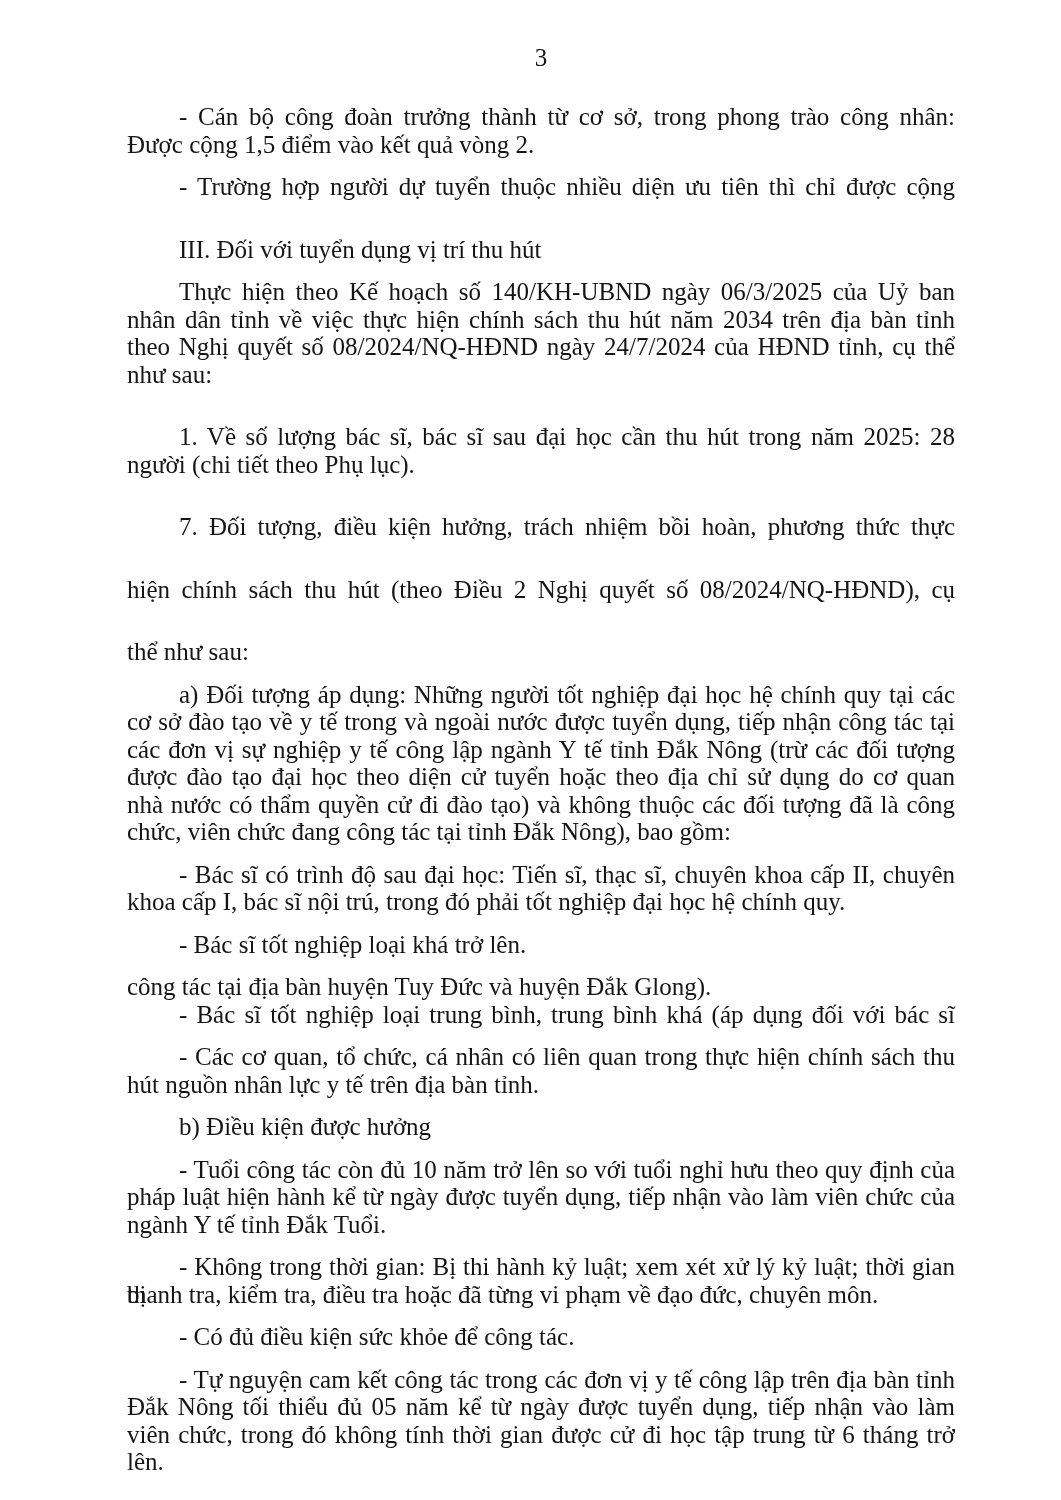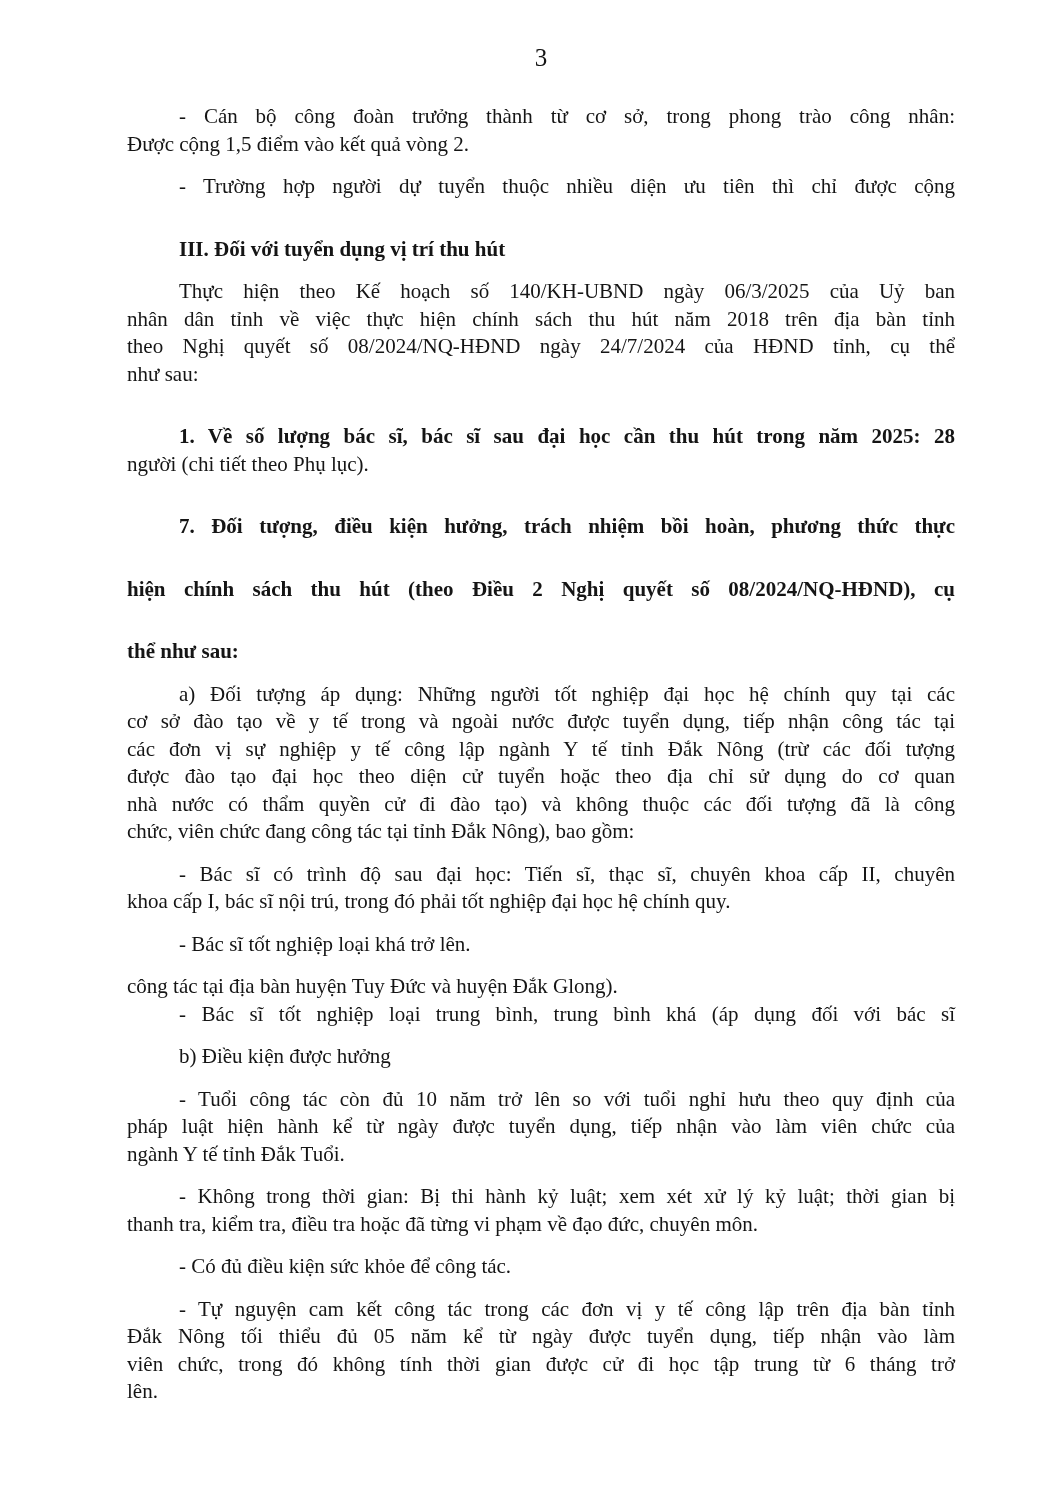--- a/index.html
+++ b/index.html
@@ -18,54 +18,54 @@
     margin-left: 127px;
     width: 828px;
     text-align: center;
     font-size: 25px;
     line-height: 28px;
   }
   .content {
     margin-left: 127px;
     margin-top: 31px;
     width: 828px;
-    font-size: 21px;
+    font-size: 25px;
     line-height: 27.5px;
   }
   .para { margin: 0 0 15px 0; }
   .para:last-child { margin-bottom: 8px; }
   .ln {
     height: 27.5px;
     text-align: justify;
     text-align-last: justify;
     white-space: normal;
   }
   .ln.last { text-align: center; text-align-last: left; }
   .ln.first { text-indent: 52px; }
-  .b { font-weight: bold; margin-top: 35px; }
+  .b { font-weight: normal; margin-top: 35px; }
 </style>
 </head>
 <body>
 
 <div class="page">
   <div class="pageno">3</div>
   <div class="content" id="content">
       <div class="para">
         <div class="ln first">- Cán bộ công đoàn trưởng thành từ cơ sở, trong phong trào công nhân:</div>
         <div class="ln last">Được cộng 1,5 điểm vào kết quả vòng 2.</div>
       </div>
       <div class="para">
         <div class="ln first">- Trường hợp người dự tuyển thuộc nhiều diện ưu tiên thì chỉ được cộng</div>
       </div>
       <div class="para">
         <div class="ln first last b">III. Đối với tuyển dụng vị trí thu hút</div>
       </div>
       <div class="para">
         <div class="ln first">Thực hiện theo Kế hoạch số 140/KH-UBND ngày 06/3/2025 của Uỷ ban</div>
-        <div class="ln">nhân dân tỉnh về việc thực hiện chính sách thu hút năm 2018 trên địa bàn tỉnh</div>
+        <div class="ln">nhân dân tỉnh về việc thực hiện chính sách thu hút năm 2034 trên địa bàn tỉnh</div>
         <div class="ln">theo Nghị quyết số 08/2024/NQ-HĐND ngày 24/7/2024 của HĐND tỉnh, cụ thể</div>
         <div class="ln last">như sau:</div>
       </div>
       <div class="para">
         <div class="ln first b">1. Về số lượng bác sĩ, bác sĩ sau đại học cần thu hút trong năm 2025: 28</div>
         <div class="ln last">người (chi tiết theo Phụ lục).</div>
       </div>
       <div class="para">
         <div class="ln first b">7. Đối tượng, điều kiện hưởng, trách nhiệm bồi hoàn, phương thức thực</div>
         <div class="ln b">hiện chính sách thu hút (theo Điều 2 Nghị quyết số 08/2024/NQ-HĐND), cụ</div>
@@ -84,20 +84,24 @@
         <div class="ln last">khoa cấp I, bác sĩ nội trú, trong đó phải tốt nghiệp đại học hệ chính quy.</div>
       </div>
       <div class="para">
         <div class="ln first last">- Bác sĩ tốt nghiệp loại khá trở lên.</div>
       </div>
       <div class="para">
         <div class="ln last">công tác tại địa bàn huyện Tuy Đức và huyện Đắk Glong).</div>
         <div class="ln first">- Bác sĩ tốt nghiệp loại trung bình, trung bình khá (áp dụng đối với bác sĩ</div>
       </div>
       <div class="para">
+        <div class="ln first">- Các cơ quan, tổ chức, cá nhân có liên quan trong thực hiện chính sách thu</div>
+        <div class="ln last">hút nguồn nhân lực y tế trên địa bàn tỉnh.</div>
+      </div>
+      <div class="para">
         <div class="ln first last">b) Điều kiện được hưởng</div>
       </div>
       <div class="para">
         <div class="ln first">- Tuổi công tác còn đủ 10 năm trở lên so với tuổi nghỉ hưu theo quy định của</div>
         <div class="ln">pháp luật hiện hành kể từ ngày được tuyển dụng, tiếp nhận vào làm viên chức của</div>
         <div class="ln last">ngành Y tế tỉnh Đắk Tuổi.</div>
       </div>
       <div class="para">
         <div class="ln first">- Không trong thời gian: Bị thi hành kỷ luật; xem xét xử lý kỷ luật; thời gian bị</div>
         <div class="ln last">thanh tra, kiểm tra, điều tra hoặc đã từng vi phạm về đạo đức, chuyên môn.</div>

